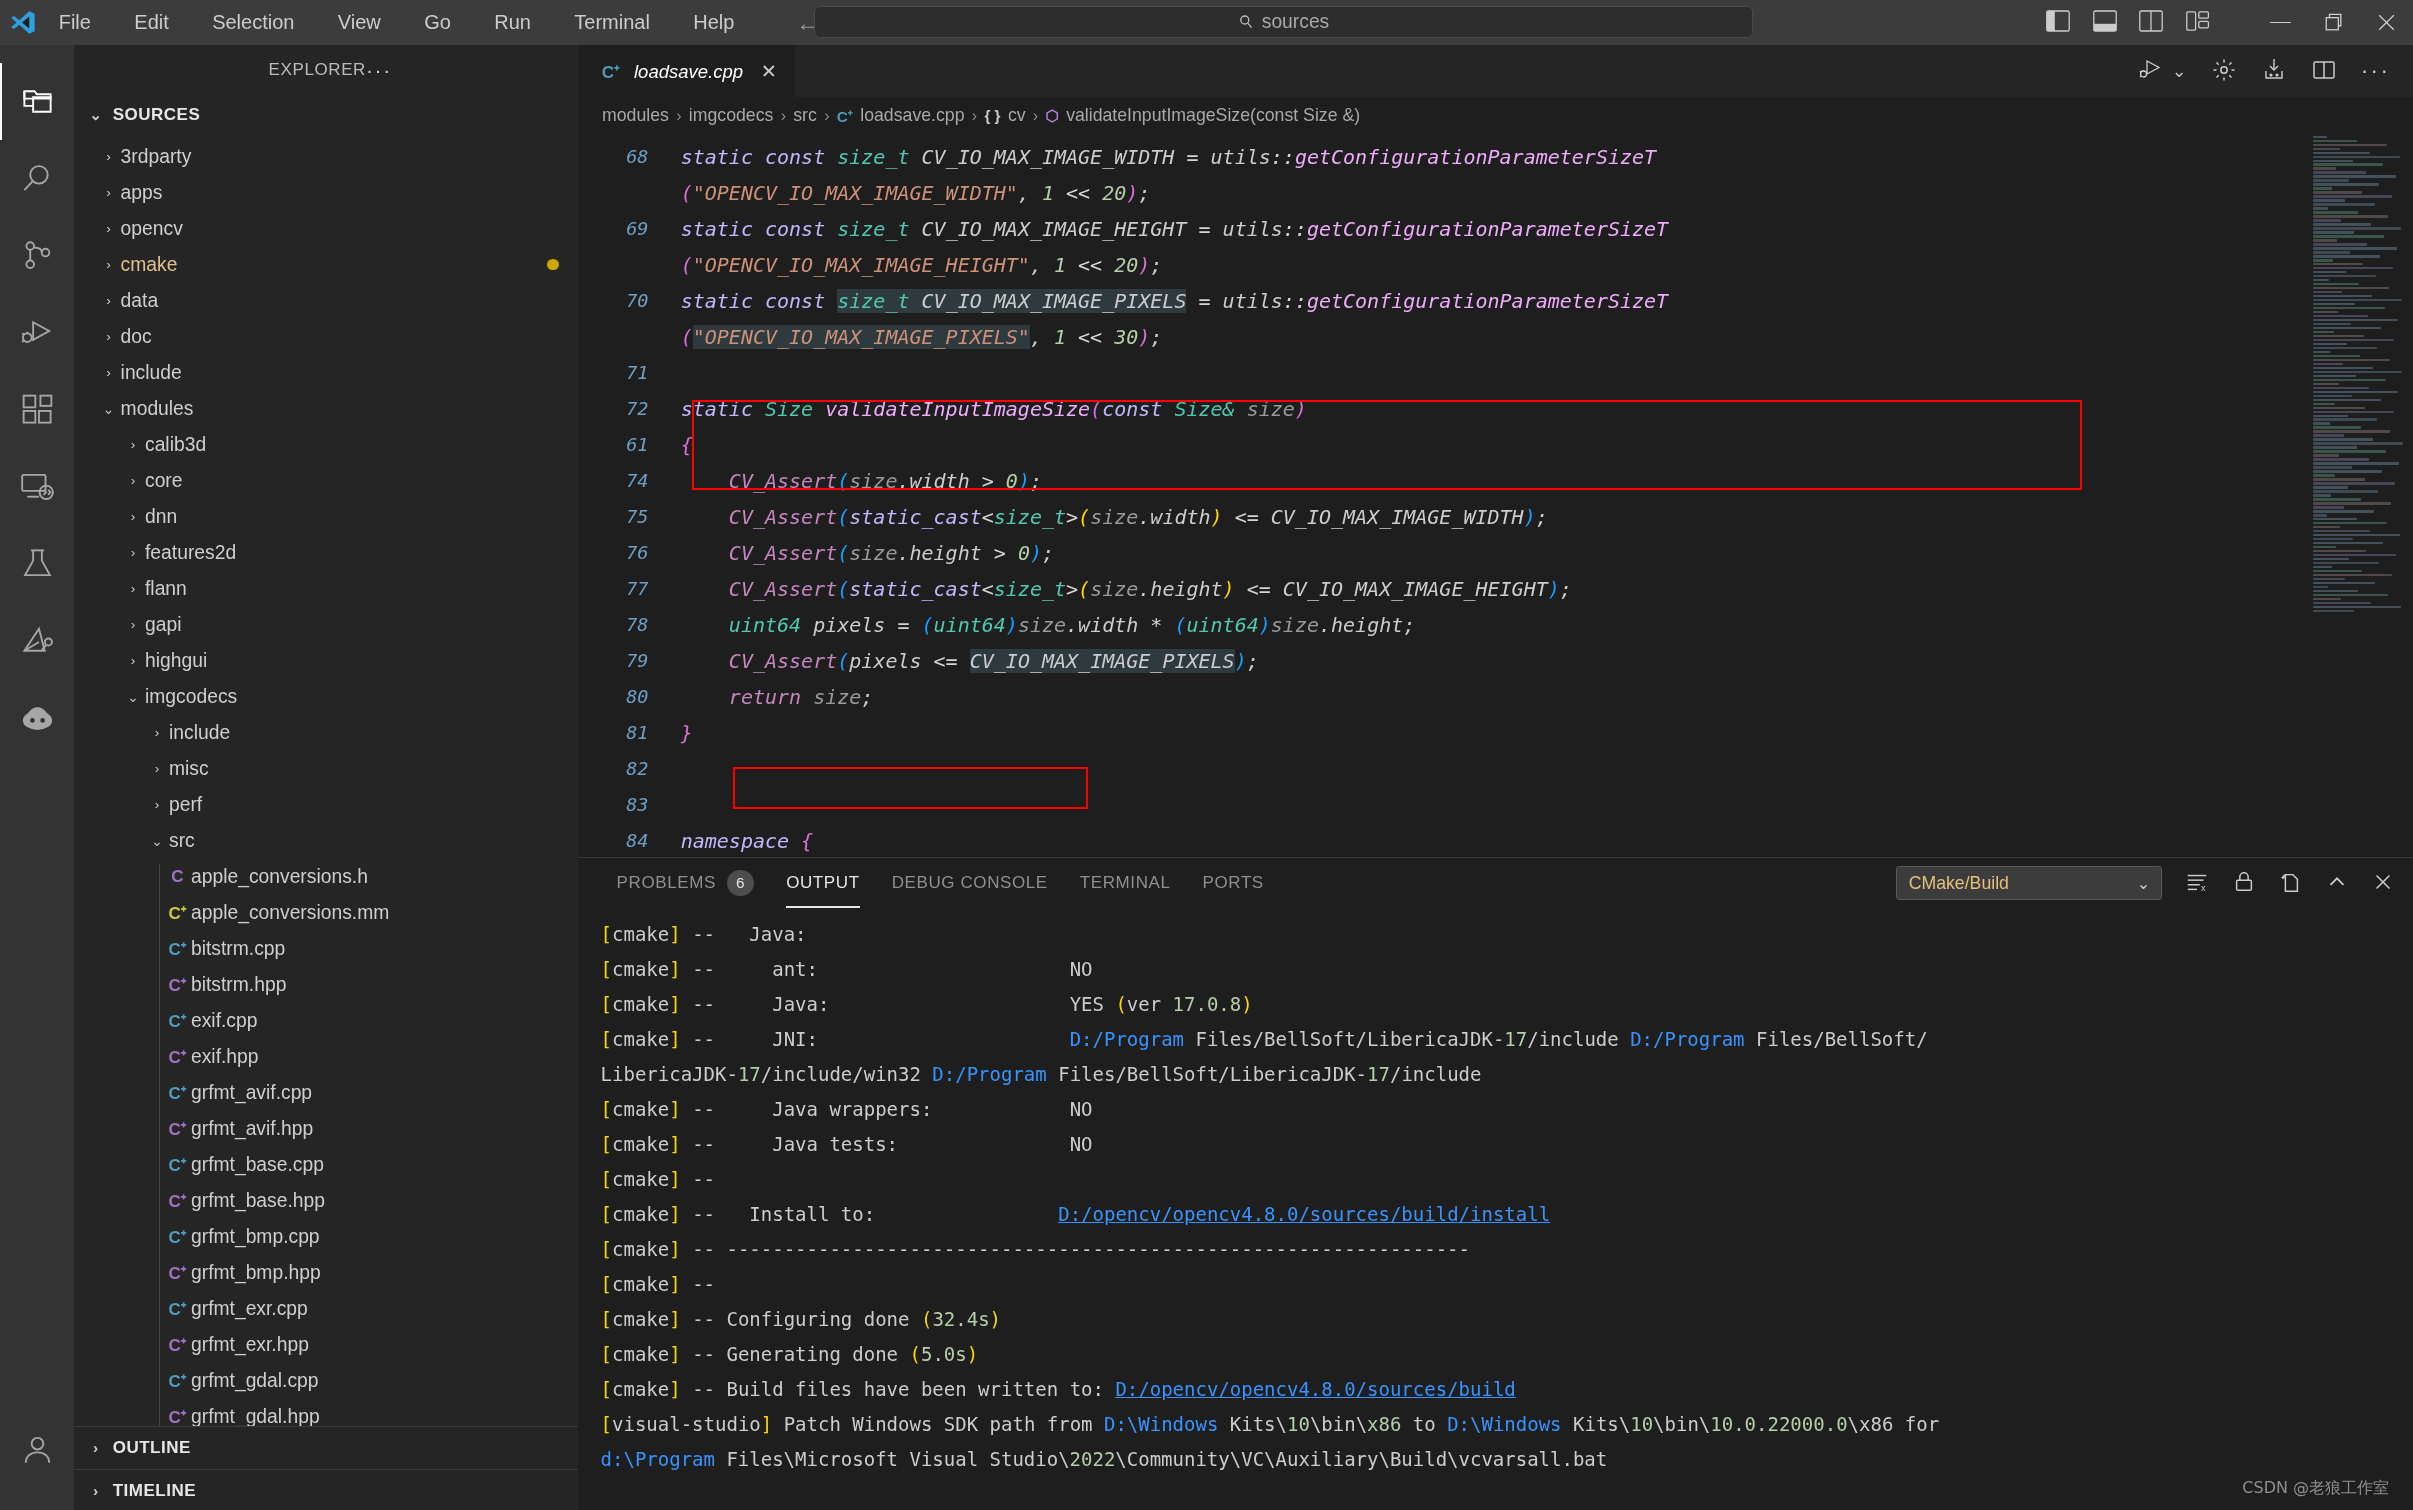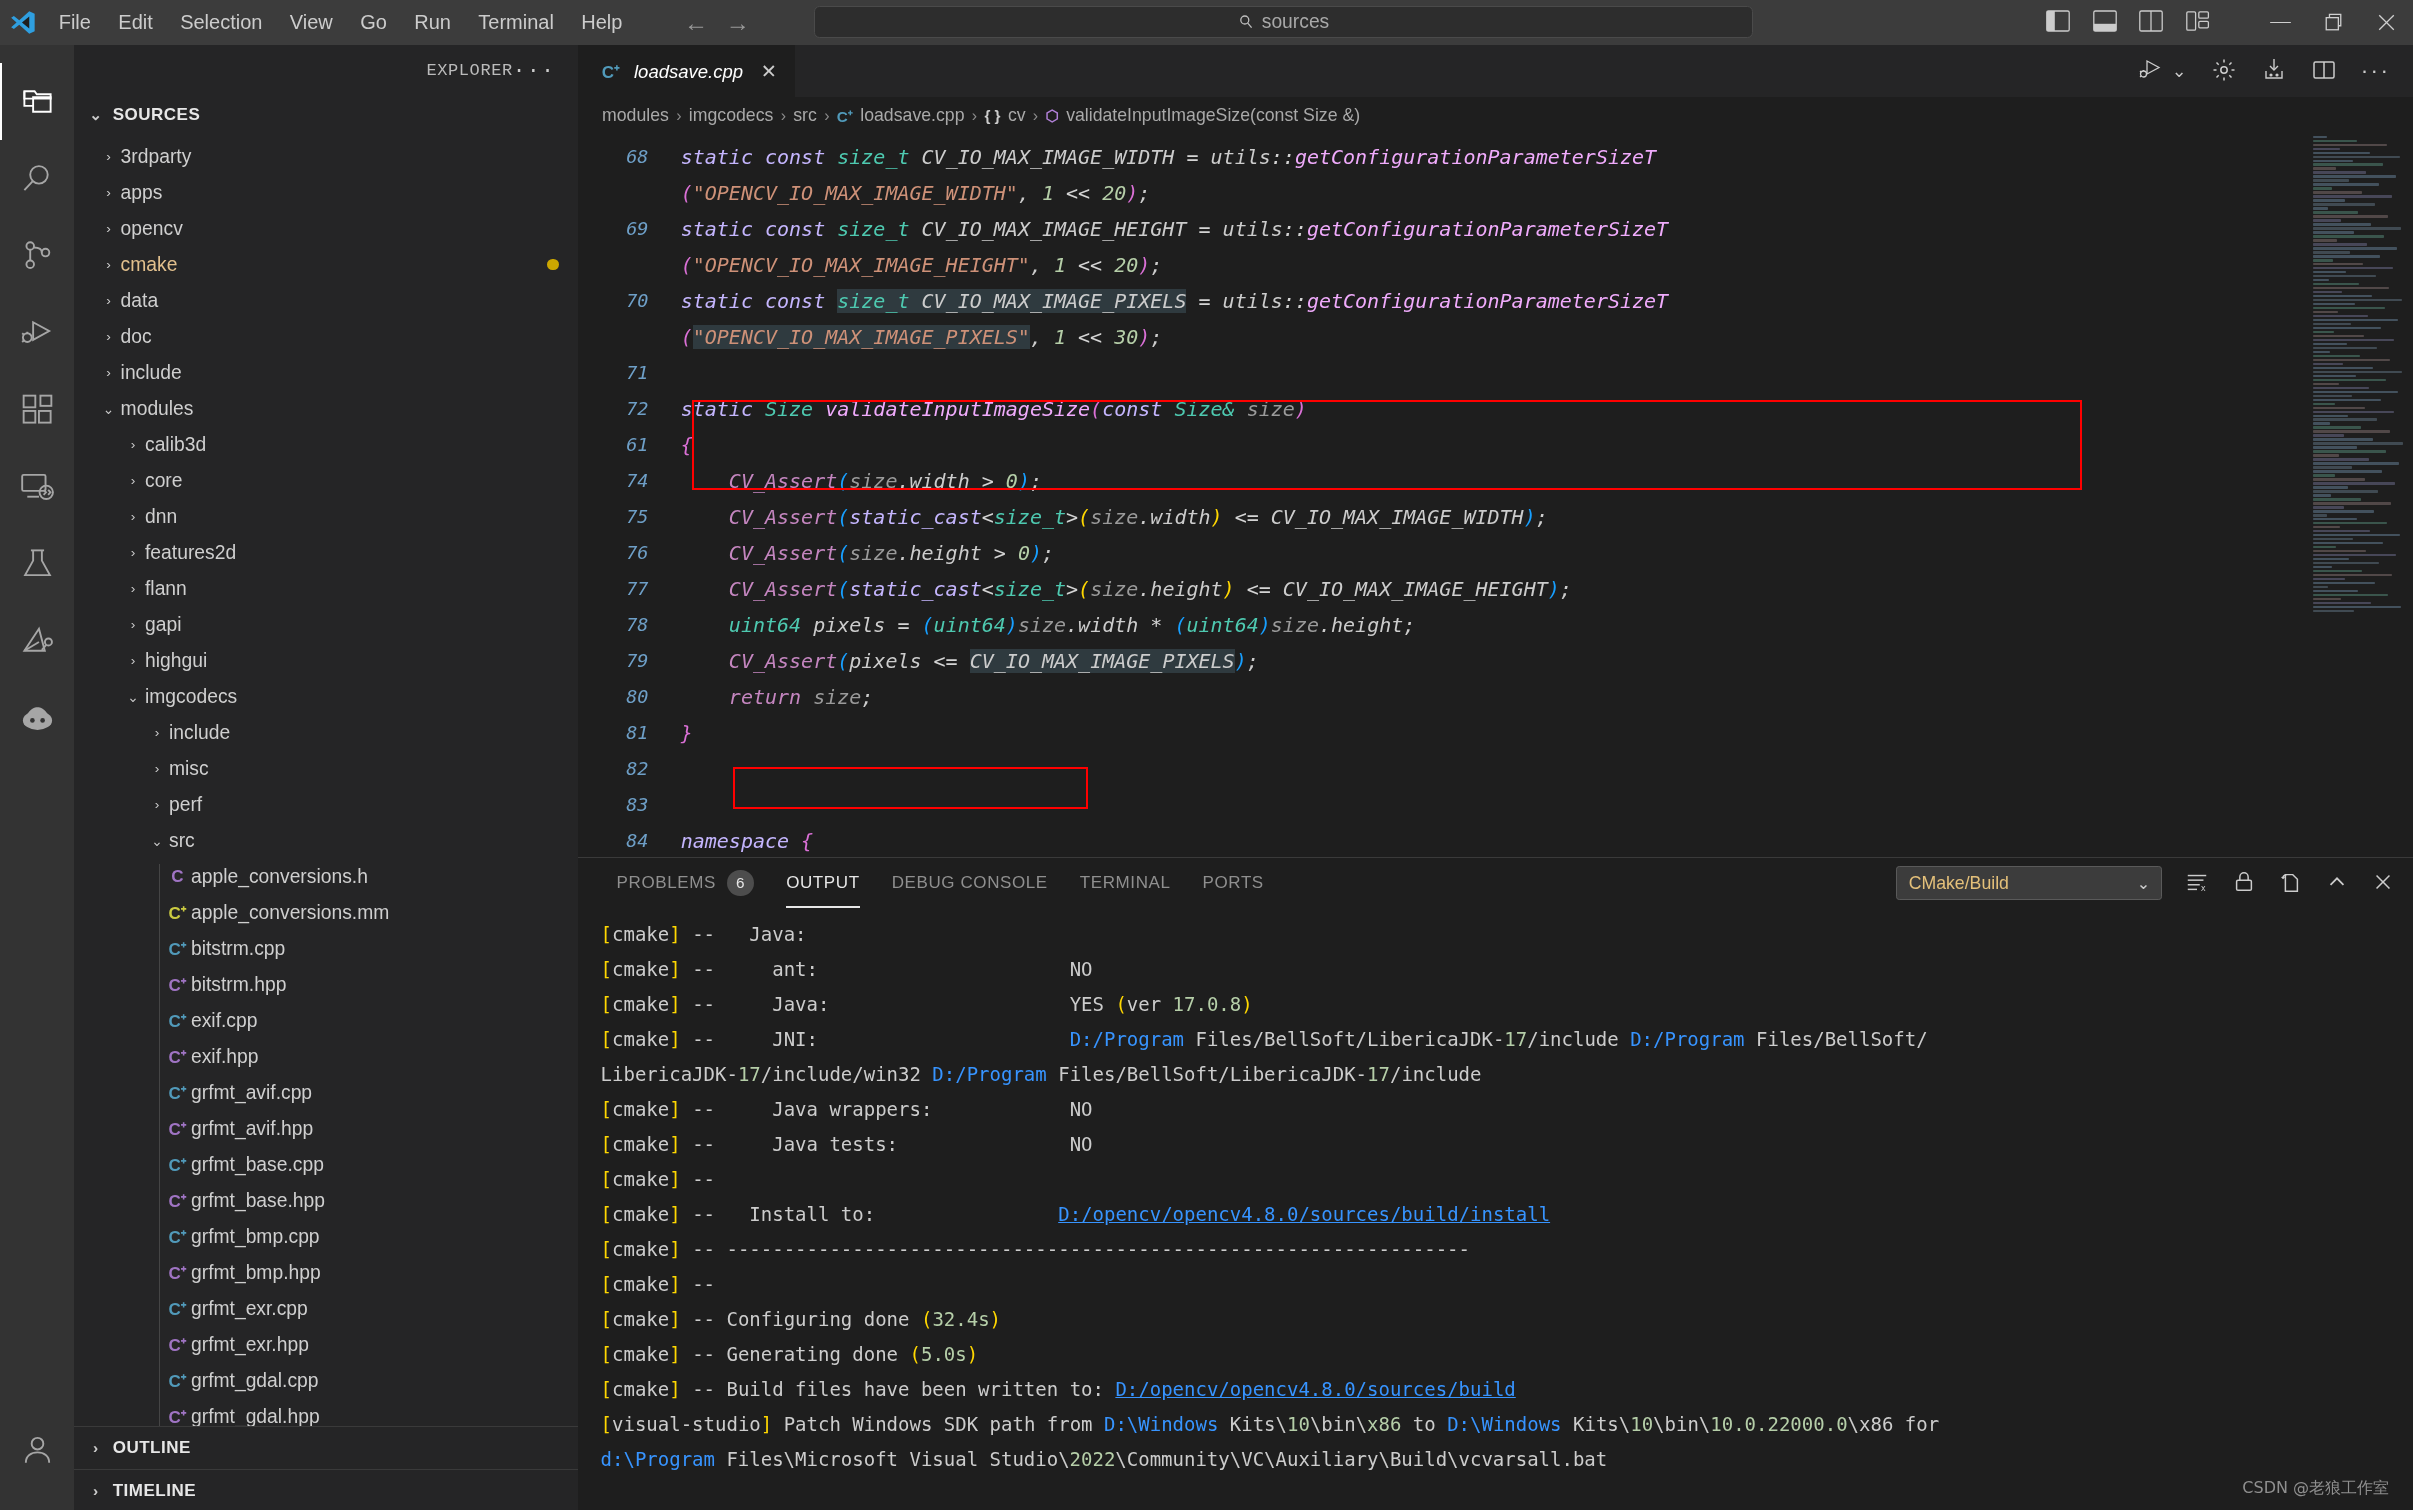--- a/index.html
+++ b/index.html
@@ -11,21 +11,21 @@
   }
   .app { width: 2413px; height: 1511px; display: flex; flex-direction: column; background:#1e1e1e; }
 
   
   .titlebar {
     height: 45px; background: #3c3c3c; display: flex; align-items: center;
     flex: 0 0 45px; position: relative;
   }
   .vscode-logo { width: 45px; display:flex; align-items:center; justify-content:center; }
   .vscode-logo svg { width: 27px; height: 27px; }
-  .menu { display: flex; align-items: center; gap: 0; }
+  .menu { display: flex; align-items: center; gap: 16px; }
   .menu-item {
     color: #cccccc; font-size: 20px; padding: 4.8px 13.7px; cursor: default;
     white-space: nowrap;
   }
   .nav-arrows { display:flex; align-items:center; gap: 17.7px; margin-left: 48px; }
   .nav-arrow { color: #9a9a9a; font-size: 24px; line-height: 1; }
   .searchbar {
     position:absolute; left: 814px; top: 6.4px; width: 939px; height: 32px;
     background: #2d2d2d; border: 0.8px solid #4a4a4a; border-radius: 5.6px;
     display:flex; align-items:center; justify-content:center; gap: 8px;
@@ -46,21 +46,21 @@
   }
   .act-icon { width: 74px; height: 77px; display:flex; align-items:center; justify-content:center; position: relative; }
   .act-icon.active::before {
     content:''; position:absolute; left:0; top:0; bottom:0; width:2.4px; background:#ffffff;
   }
   .act-icon svg { width: 35px; height: 35px; }
   .act-spacer { flex: 1; }
 
   
   .sidebar { width: 504px; background: #252526; flex: 0 0 504px; display:flex; flex-direction: column; min-height:0; }
-  .sb-head { height: 50px; display:flex; align-items:center; justify-content: flex-end; padding: 0 22.6px 0 31px; font-family: Liberation Mono, monospace; }
+  .sb-head { height: 50px; display:flex; align-items:center; justify-content: center; padding: 0 22.6px 0 31px; }
   .sb-title { color:#bbbbbb; font-size: 17px; letter-spacing: 0.6px; }
   .sb-dots { color:#cccccc; font-size: 21px; letter-spacing: 1.6px; }
   .sb-section {
     height: 39px; display:flex; align-items:center; gap: 6.4px; padding-left: 11.3px;
     color:#e7e7e7; font-size:17px; font-weight: bold; letter-spacing:0.5px;
   }
   .chev { width: 21px; text-align:center; color:#cccccc; font-size: 15.3px; display:inline-block; }
   .tree { flex:1; overflow:hidden; padding-top: 4.8px; }
   .row { height: 36px; display:flex; align-items:center; color:#cfcfcf; font-size: 19.3px; position:relative; white-space:nowrap; }
   .row .tw { width: 24px; display:inline-block; text-align:center; color:#cccccc; font-size: 13.7px; }

